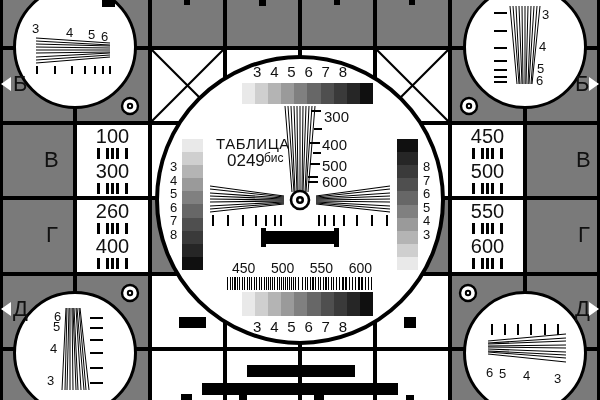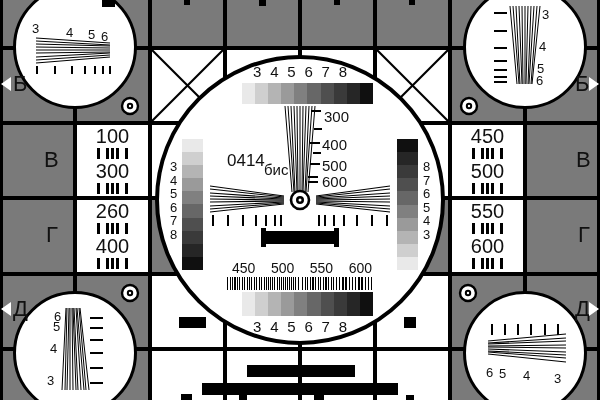--- a/index.html
+++ b/index.html
@@ -344,22 +344,23 @@
   <div class="blk" style="left:310px;top:142px;width:10px;height:2px"></div>
   <div class="blk" style="left:313px;top:152px;width:8px;height:2px"></div>
   <div class="blk" style="left:310px;top:163px;width:10px;height:2px"></div>
   <div class="blk" style="left:308px;top:176px;width:10px;height:2px"></div>
   <div class="blk" style="left:308px;top:181px;width:10px;height:2px"></div>
   <span class="t" style="left:324px;top:109px;font-size:15px">300</span>
   <span class="t" style="left:322px;top:137px;font-size:15px">400</span>
   <span class="t" style="left:322px;top:158px;font-size:15px">500</span>
   <span class="t" style="left:322px;top:174px;font-size:15px">600</span>
 
-  <span class="t" style="left:227px;top:152px;font-size:17px">0414</span>
-  <span class="t" style="left:264px;top:162px;font-size:15px">бис</span>
+  <span class="t" style="left:216px;top:136px;font-size:15px;letter-spacing:.5px">ТАБЛИЦА</span>
+  <span class="t" style="left:227px;top:152px;font-size:17px">0249</span>
+  <span class="t" style="left:264px;top:152px;font-size:12px">бис</span>
 
   <div class="steps-v" style="left:182px;top:139px;width:21px;height:131px">
       <div style="background: rgb(233, 233, 233);"></div>
       <div style="background: rgb(207, 207, 207);"></div>
       <div style="background: rgb(180, 180, 180);"></div>
       <div style="background: rgb(154, 154, 154);"></div>
       <div style="background: rgb(128, 128, 128);"></div>
       <div style="background: rgb(103, 103, 103);"></div>
       <div style="background: rgb(79, 79, 79);"></div>
       <div style="background: rgb(58, 58, 58);"></div>

